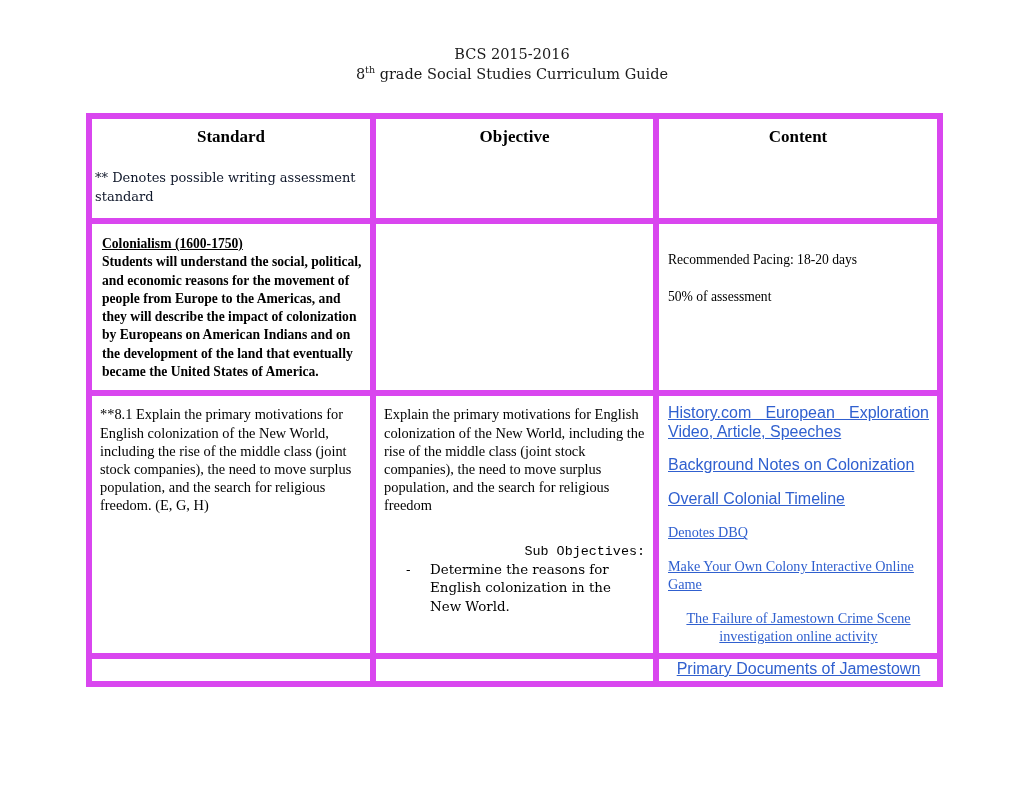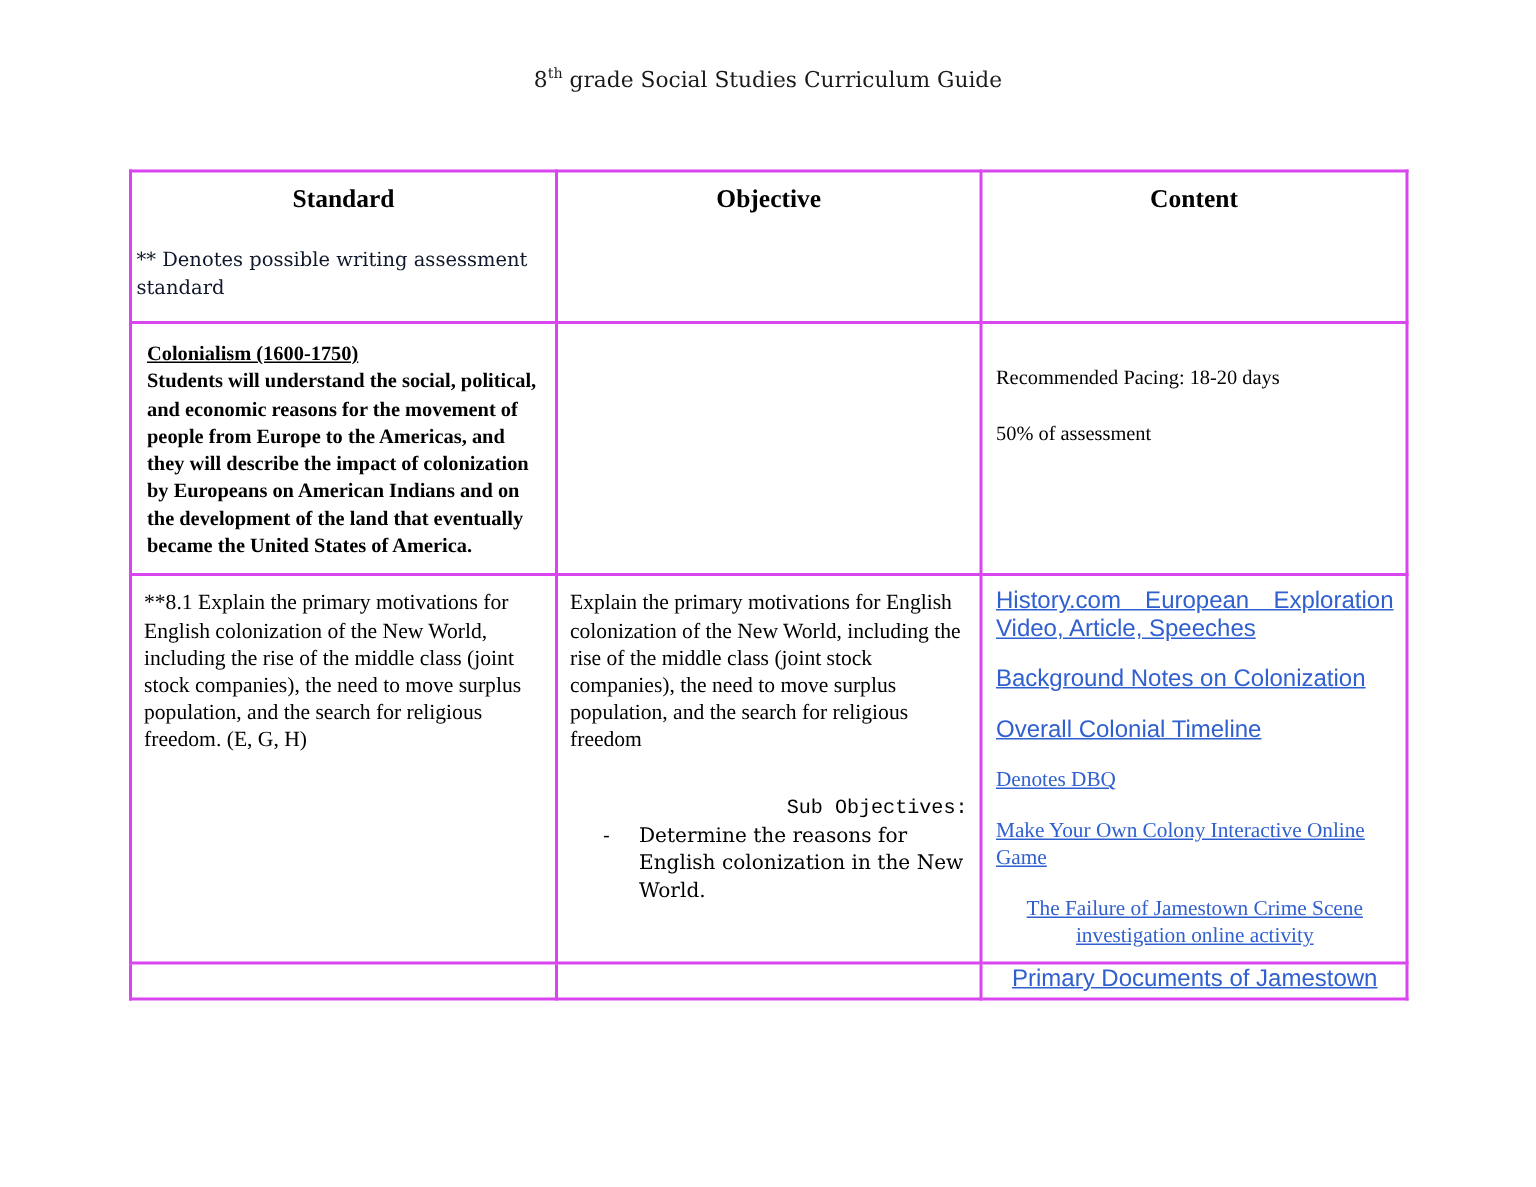--- a/index.html
+++ b/index.html
@@ -35,21 +35,21 @@
   
   .curriculum-table {
     position: absolute;
     left: 86px;
     top: 113px;
     width: 851px;
     border-collapse: collapse;
     table-layout: fixed;
   }
   .curriculum-table td {
-    border: 2px solid #d946ef;
+    border: 6px solid #d946ef;
     vertical-align: top;
     padding: 0;
   }
   .col-standard  { width: 284px; }
   .col-objective { width: 283px; }
   .col-content   { width: 284px; }
 
   .cell-inner { padding: 5px 7px 6px 7px; }
 
   
@@ -155,20 +155,21 @@
   .link-justify { text-align: justify; }
 
   .last-row-cell { height: 22px; }
   .last-link-cell { padding: 1px 8px 2px 9px; }
   .last-link-cell .link { margin-bottom: 0; }
 </style>
 </head>
 <body>
 
 <div class="doc-title">
+  <span class="line">BCS 2015-2016</span>
   <span class="line"><span>8</span><span class="sup">th</span><span> grade Social Studies Curriculum Guide</span></span>
 </div>
 
 <table class="curriculum-table">
   <colgroup>
     <col class="col-standard">
     <col class="col-objective">
     <col class="col-content">
   </colgroup>
   <tbody>

